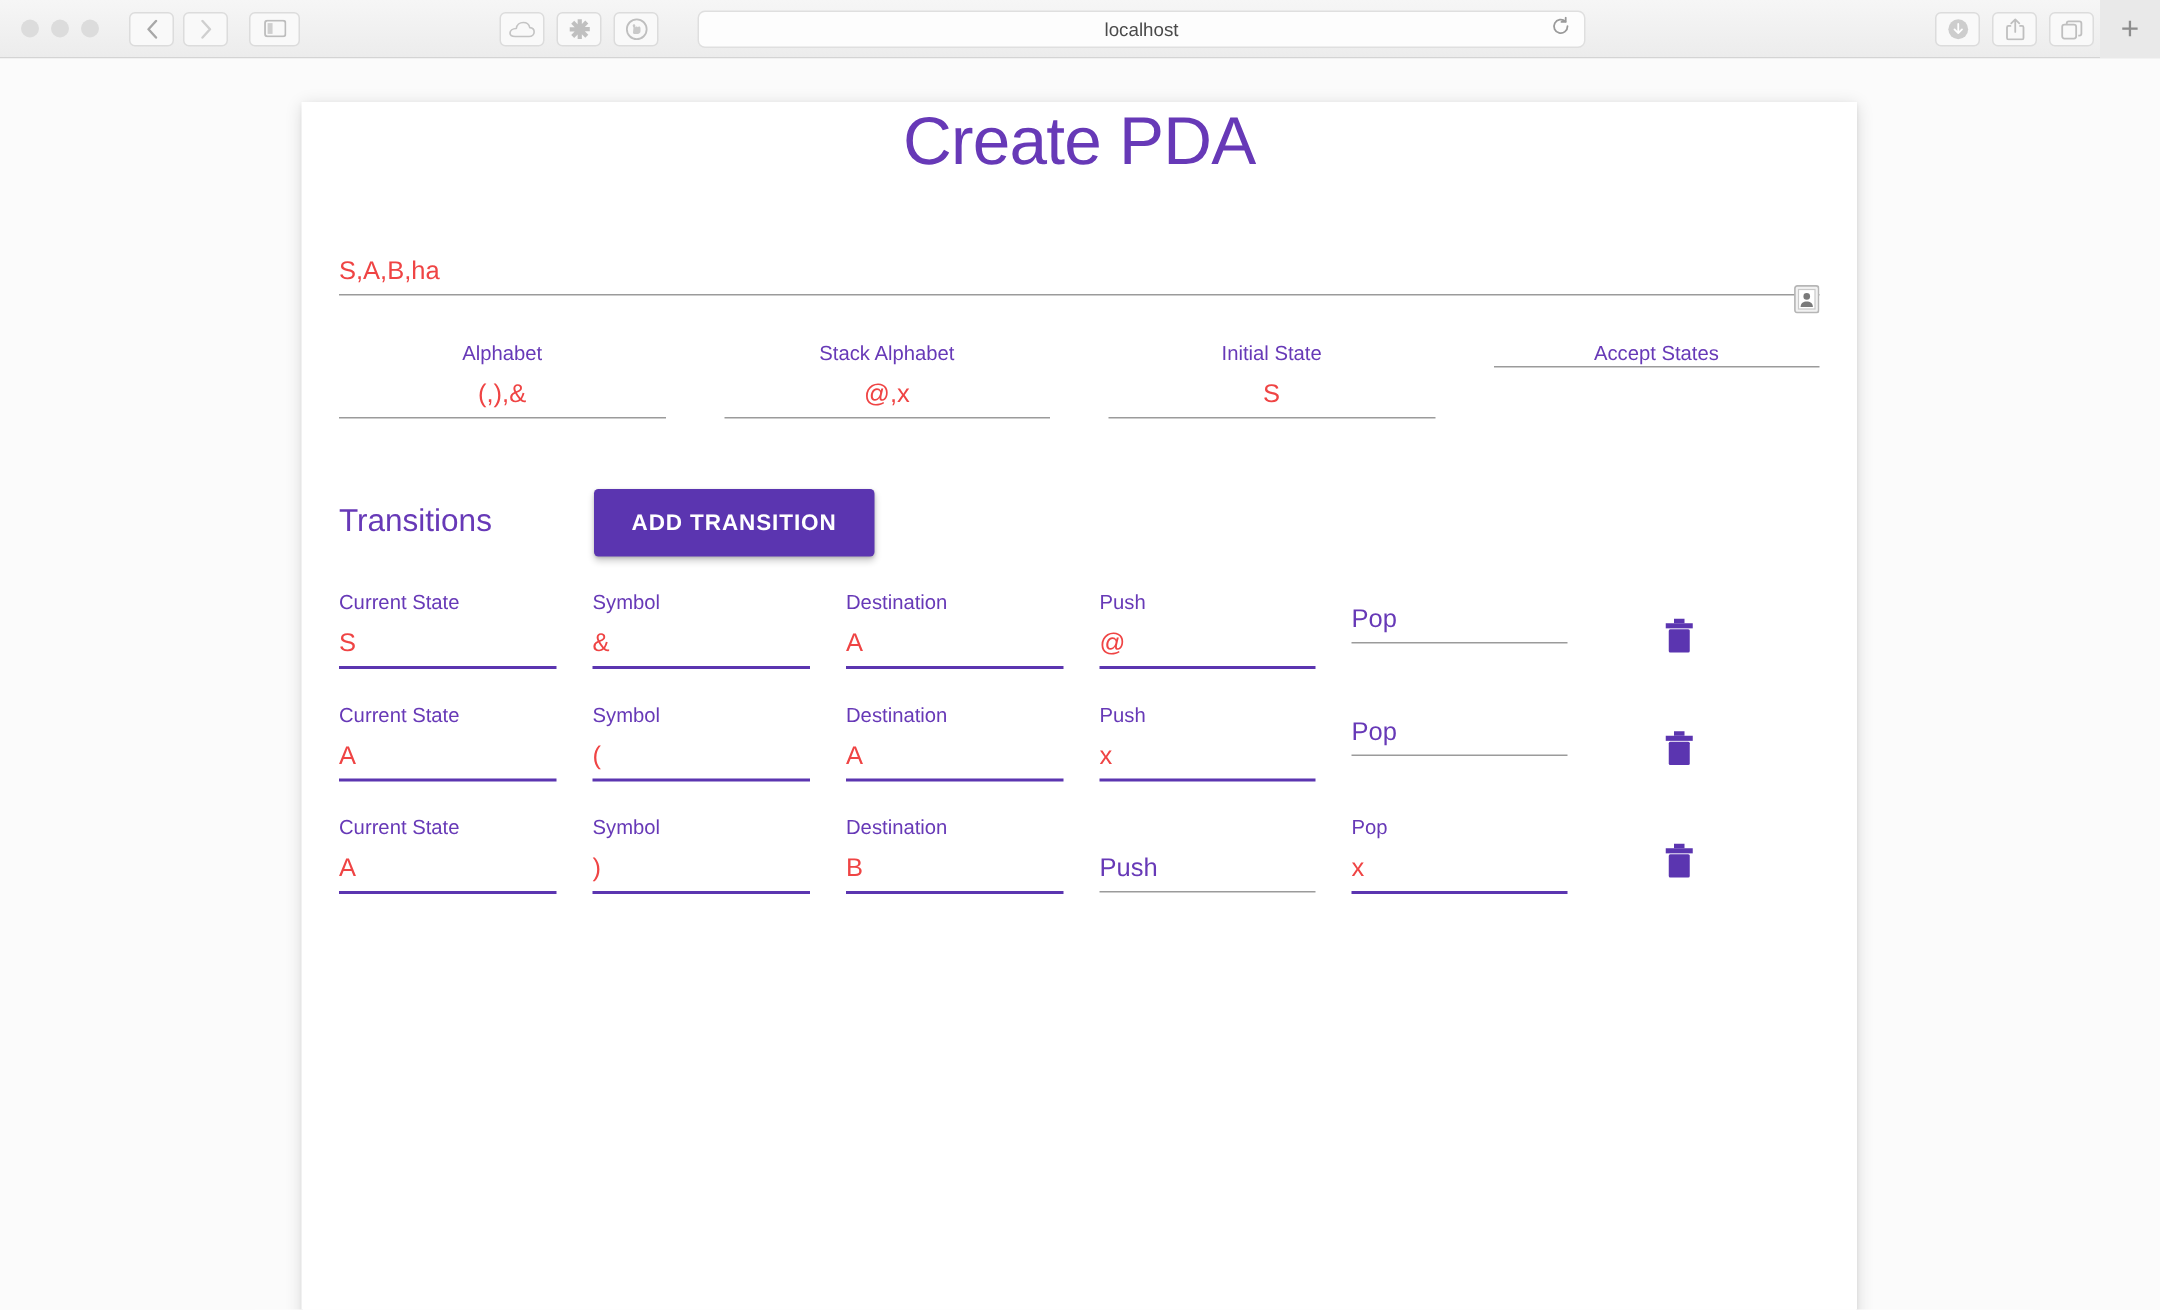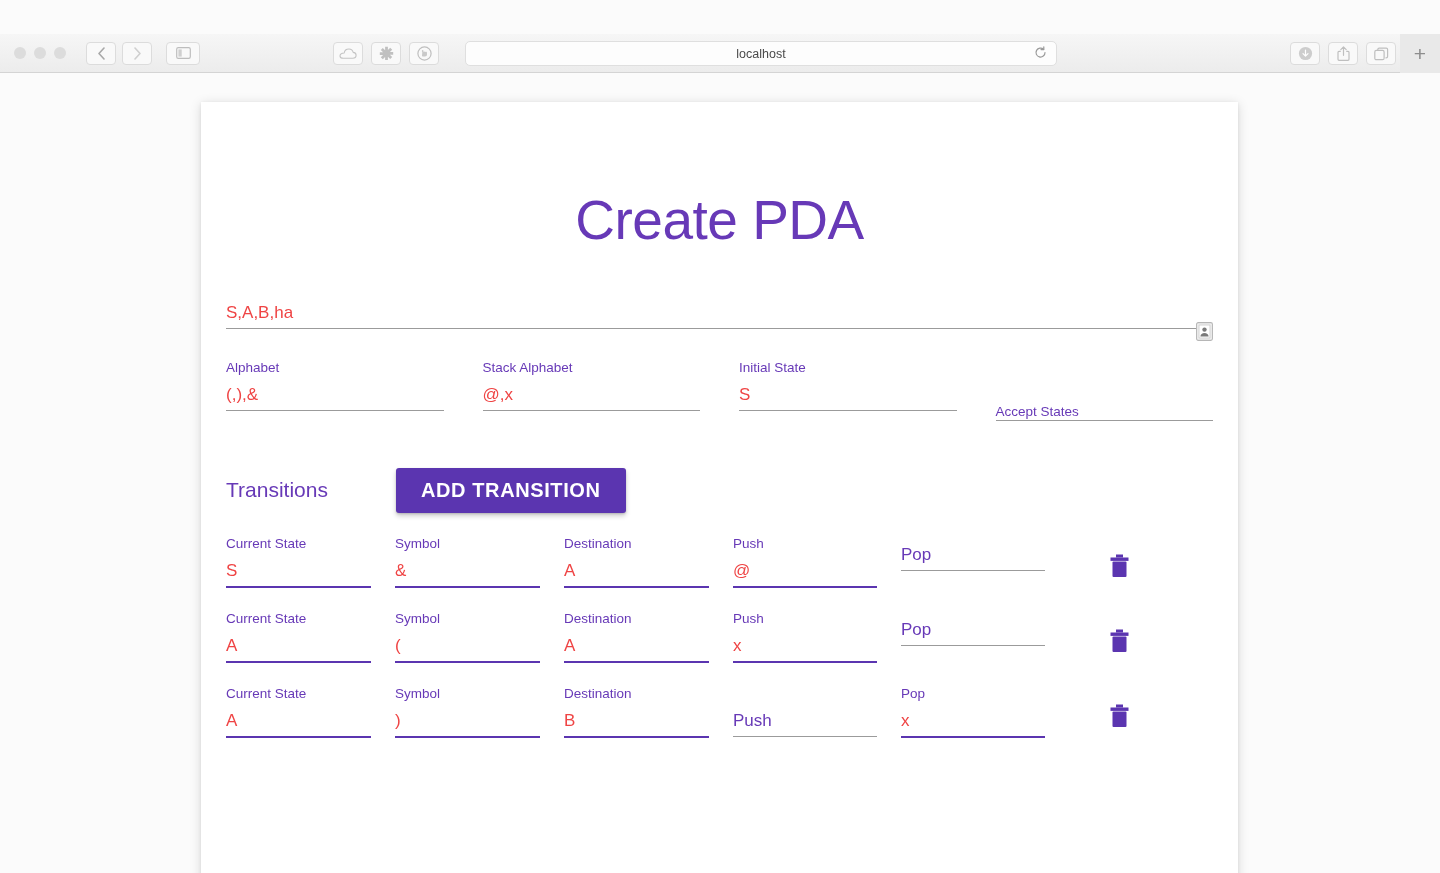--- a/index.html
+++ b/index.html
@@ -12,21 +12,20 @@
 
   
   .browser-chrome {
     height: 39px;
     background: linear-gradient(#f6f6f6, #ececec);
     border-bottom: 1px solid #d4d4d4;
     display: flex;
     align-items: center;
     position: relative;
     padding: 0 4px 0 14px;
-    margin-top: 34px;
   }
   .traffic-lights { display: flex; gap: 8px; align-items: center; }
   .tl { width: 12px; height: 12px; border-radius: 50%; background: #dcdcdc; }
 
   .nav-group { display: flex; gap: 6px; margin-left: 20px; }
   .chrome-btn {
     width: 30px; height: 23px;
     border: 1px solid #dcdcdc;
     border-radius: 4px;
     background: #f9f9f9;
@@ -77,24 +76,23 @@
     position: absolute;
     left: 201px; top: 29px;
     width: 1037px; height: 820px;
     background: #ffffff;
     box-shadow: 0 2px 11px rgba(0,0,0,0.14), 0 1px 3px rgba(0,0,0,0.08);
   }
 
   .page-title {
     text-align: center;
     color: #6739b7;
-    font-size: 55px;
+    font-size: 45px;
     font-weight: 400;
     letter-spacing: -0.5px;
-    padding-top: 86px;
   }
 
   .content { padding: 0 25px; }
 
   
   .field { position: relative; }
   .field .flabel {
     color: #6739b7;
     font-size: 13.5px;
     line-height: 16px;
@@ -122,23 +120,24 @@
   .autofill-icon {
     position: absolute; right: 0; top: 28px;
     width: 17px; height: 19px;
   }
 
   
   .quad-row {
     display: flex;
     gap: 12px;
     margin-top: 31px;
+    text-align: center;
   }
   .quad-row .field { width: 227px; margin-right: 27px; }
-  .quad-row .field:last-child { margin-right: 0; margin-top: 44px; }
+  .quad-row .field:last-child { margin-right: 0; }
 
   
   .trans-header {
     display: flex;
     align-items: center;
     margin-top: 46px;
     height: 46px;
   }
   .trans-title {
     color: #6739b7;
@@ -146,21 +145,21 @@
     font-weight: 400;
     width: 170px;
   }
   .add-btn {
     background: #5b35b0;
     color: #ffffff;
     border: none;
     border-radius: 3px;
     height: 45px;
     padding: 0 25px;
-    font-size: 20px;
+    font-size: 15px;
     font-weight: 600;
     letter-spacing: 0.6px;
     font-family: "Liberation Sans", sans-serif;
     box-shadow: 0 3px 5px rgba(0,0,0,0.20), 0 1px 2px rgba(0,0,0,0.14);
     cursor: pointer;
   }
 
   .trans-row {
     display: flex;
     margin-top: 23px;

